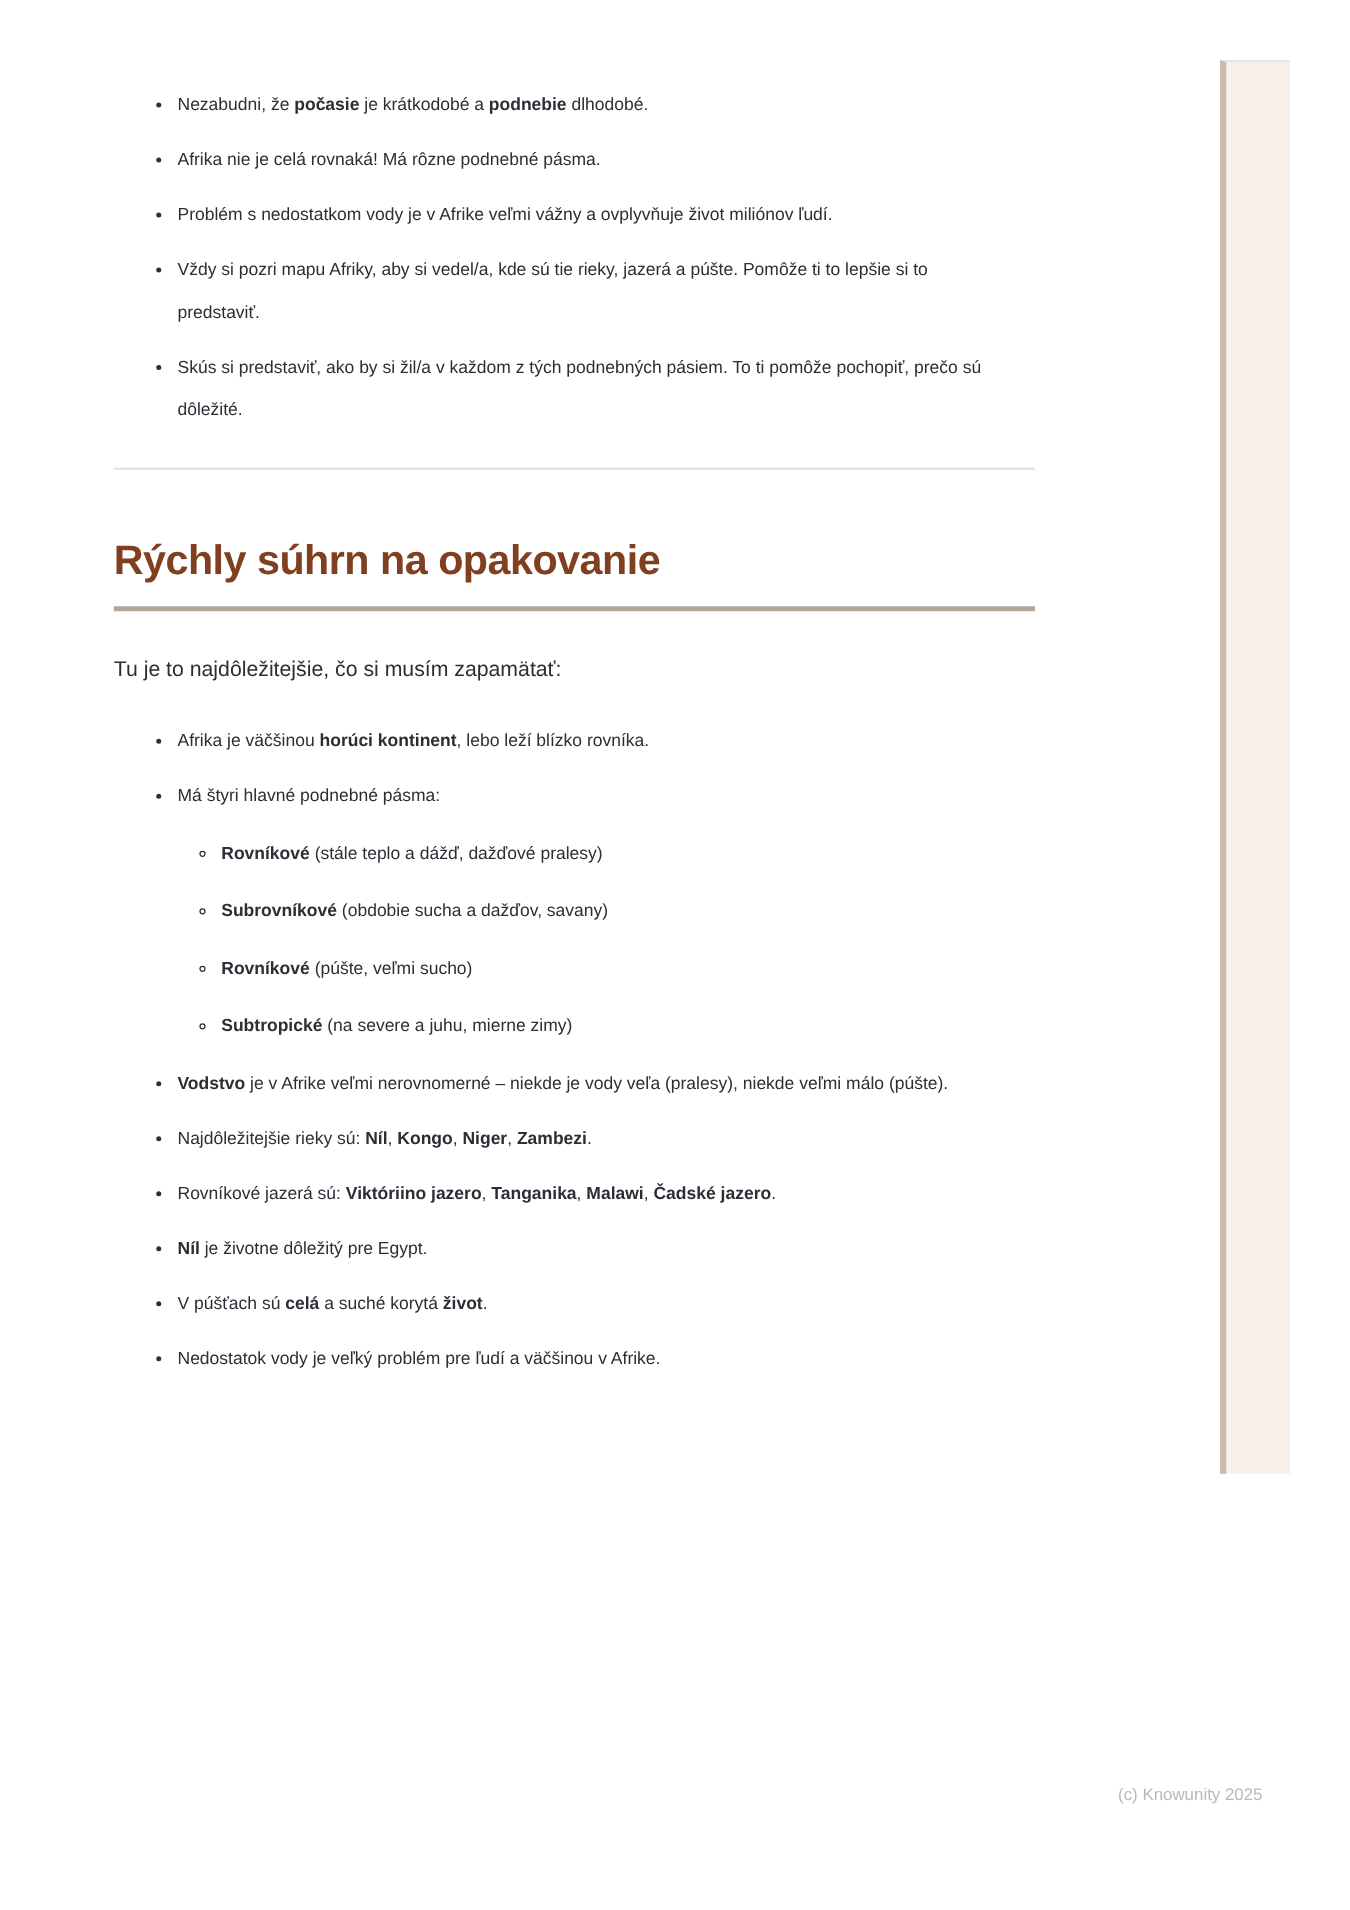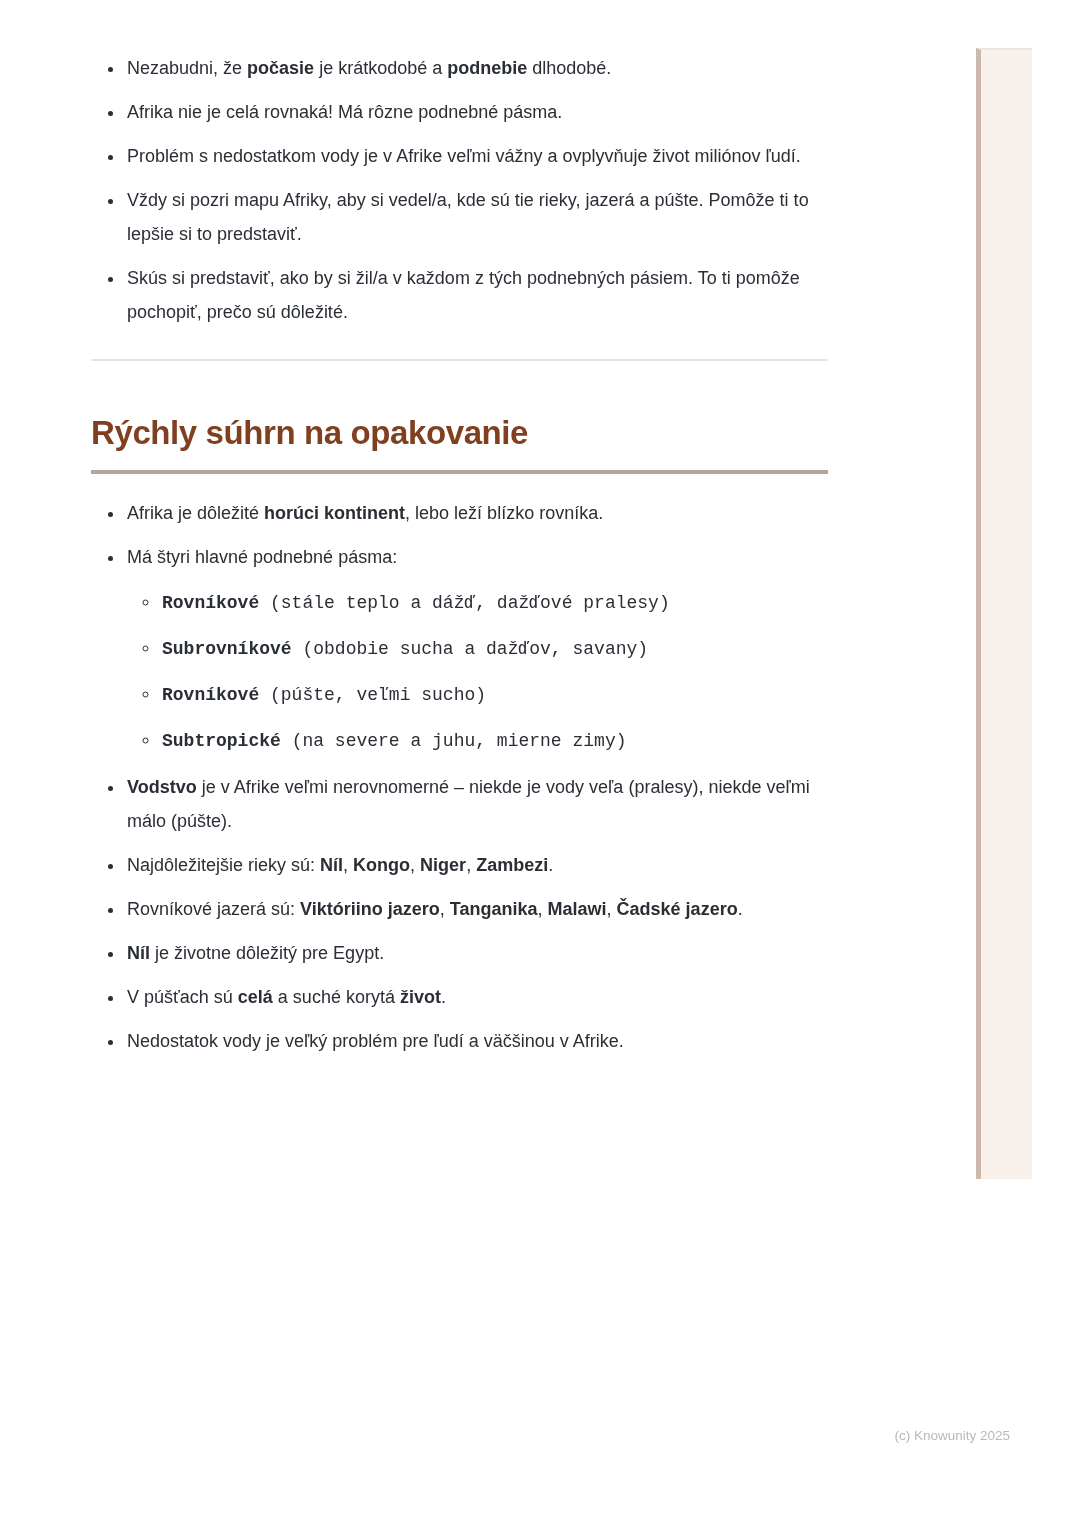--- a/index.html
+++ b/index.html
@@ -23,39 +23,38 @@
     font-family:"Liberation Sans","DejaVu Sans",sans-serif;
     color:var(--text-color);
   }
   .content{
     box-sizing:content-box;
     width:737px;
     margin-left:91px;
     padding-top:50px;
   }
   ul.list{
-    margin:1px;
+    margin:16px;
     padding:0 0 0 33px;
-    font-size:18px;
+    font-size:14px;
     line-height:34px;
     list-style-type:disc;
   }
   ul.list > li{
     margin:0 0 10px 0;
     padding-left:2px;
   }
   ul.sub-list{
     margin:12px 0 2px 0;
     padding:0 0 0 33px;
     list-style-type:circle;
   }
   ul.sub-list > li{
     margin:0 0 12px 0;
     padding-left:2px;
-    font-family:Liberation Mono, monospace;
   }
   li::marker{ color:var(--text-color); }
   strong{ font-weight:700; }
   hr.divider{
     border:none;
     border-top:2px solid var(--divider-color);
     margin:30px 0 0 0;
     width:737px;
   }
   h1.heading{
@@ -113,23 +112,24 @@
         <li><span><span>Vždy si pozri mapu Afriky, aby si vedel/a, kde sú tie rieky, jazerá a púšte. Pomôže ti to lepšie si to predstaviť.</span></span></li>
         <li><span><span>Skús si predstaviť, ako by si žil/a v každom z tých podnebných pásiem. To ti pomôže pochopiť, prečo sú dôležité.</span></span></li>
       </ul>
 
     <hr class="divider">
 
     <h1 class="heading">Rýchly súhrn na opakovanie</h1>
 
     <div class="heading-rule"></div>
 
+    <p class="lead">Tu je to najdôležitejšie, čo si musím zapamätať:</p>
 
     <ul class="list summary">
-        <li><span><span>Afrika je dôležité </span><strong>horúci kontinent</strong><span>, lebo leží blízko rovníka.</span></span></li>
+        <li><span><span>Afrika je väčšinou </span><strong>horúci kontinent</strong><span>, lebo leží blízko rovníka.</span></span></li>
         <li><span><span>Má štyri hlavné podnebné pásma:</span></span><ul class="sub-list">
             <li><span><strong>Rovníkové</strong><span> (stále teplo a dážď, dažďové pralesy)</span></span></li>
             <li><span><strong>Subrovníkové</strong><span> (obdobie sucha a dažďov, savany)</span></span></li>
             <li><span><strong>Rovníkové</strong><span> (púšte, veľmi sucho)</span></span></li>
             <li><span><strong>Subtropické</strong><span> (na severe a juhu, mierne zimy)</span></span></li>
           </ul></li>
         <li><span><strong>Vodstvo</strong><span> je v Afrike veľmi nerovnomerné – niekde je vody veľa (pralesy), niekde veľmi málo (púšte).</span></span></li>
         <li><span><span>Najdôležitejšie rieky sú: </span><strong>Níl</strong><span>, </span><strong>Kongo</strong><span>, </span><strong>Niger</strong><span>, </span><strong>Zambezi</strong><span>.</span></span></li>
         <li><span><span>Rovníkové jazerá sú: </span><strong>Viktóriino jazero</strong><span>, </span><strong>Tanganika</strong><span>, </span><strong>Malawi</strong><span>, </span><strong>Čadské jazero</strong><span>.</span></span></li>
         <li><span><strong>Níl</strong><span> je životne dôležitý pre Egypt.</span></span></li>

